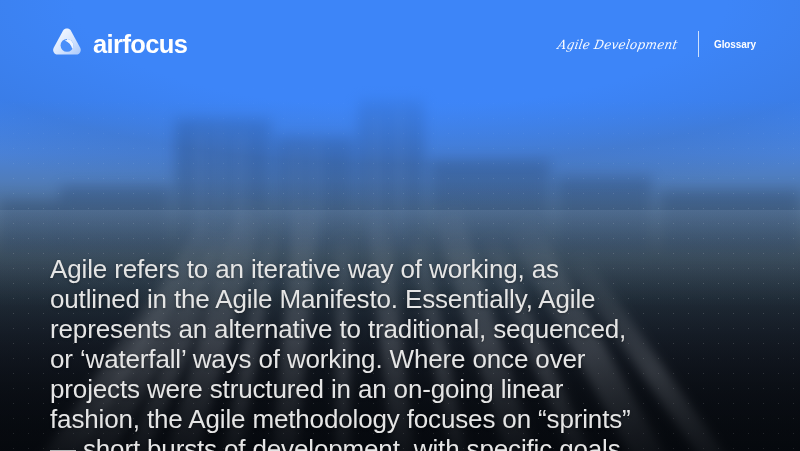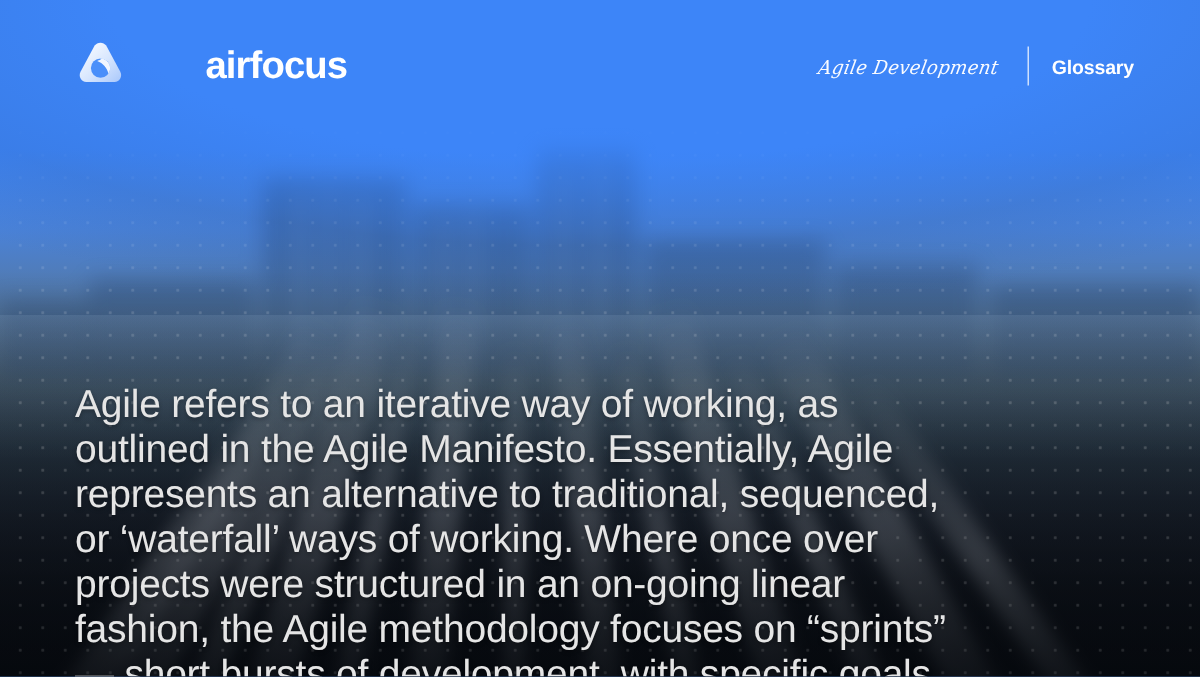--- a/index.html
+++ b/index.html
@@ -102,21 +102,20 @@
     align-items: center;
     gap: 9px;
     height: 40px;
   }
   #logo-mark { width: 34px; height: 34px; display: block; flex: none; }
   #logo-word {
     color: #fff;
     font-size: 25.5px;
     font-weight: bold;
     letter-spacing: -0.6px;
-    margin-left: 44px;
   }
 
   #header-right {
     position: absolute;
     right: 0; top: 0;
     height: 40px;
     display: flex;
     align-items: center;
     gap: 0;
   }
@@ -130,21 +129,21 @@
     white-space: nowrap;
   }
   #breadcrumb-divider {
     width: 1px;
     height: 26px;
     background: rgba(255,255,255,.75);
     margin: 0 15px 0 18px;
   }
   #breadcrumb-section {
     color: #fff;
-    font-size: 13px;
+    font-size: 10px;
     font-weight: bold;
     letter-spacing: -0.1px;
     white-space: nowrap;
   }
 
   
   #page-title {
     position: absolute;
     left: 50px;
     top: 96px;

